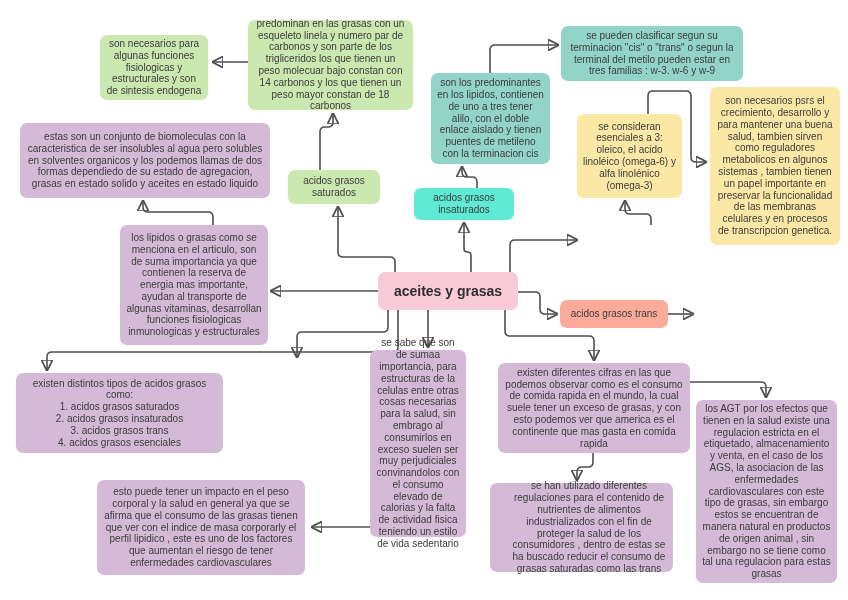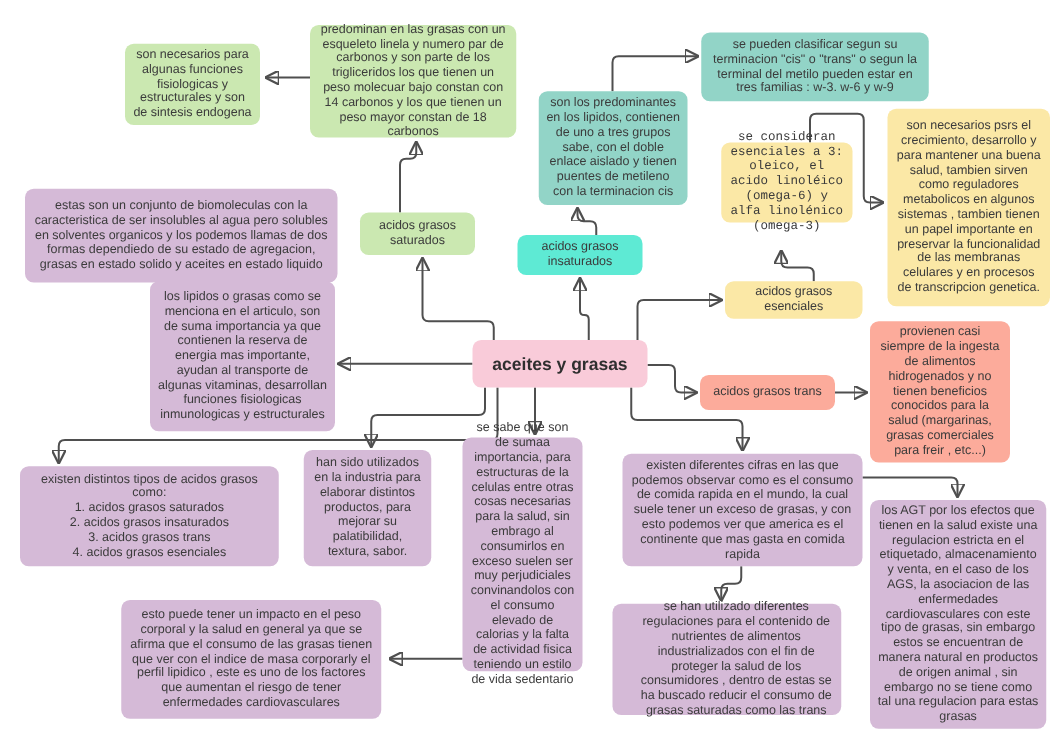--- a/index.html
+++ b/index.html
@@ -64,65 +64,56 @@
       <path d="M370 527 L312 527" marker-end="url(#arrow)" stroke="#4f4f4f"></path>
     </svg>
 
 <div class="node" style="left: 100px; top: 35px; width: 108px; height: 65px; background: rgb(203, 232, 177);">
       <span>son necesarios para algunas funciones fisiologicas y estructurales y son de sintesis endogena</span>
     </div>
     <div class="node" style="left: 248px; top: 20px; width: 165px; height: 90px; background: rgb(203, 232, 177);">
       <span>predominan en las grasas con un esqueleto linela y numero par de carbonos  y son parte de los trigliceridos los que tienen un peso molecuar bajo constan con 14 carbonos y los que tienen un peso mayor constan de 18 carbonos</span>
     </div>
     <div class="node" style="left: 431px; top: 73px; width: 119px; height: 91px; background: rgb(146, 212, 199);">
-      <span>son los predominantes en los lipidos, contienen de uno a tres grupos sabe, con el doble enlace aislado y tienen puentes de metileno con la terminacion cis</span>
+      <span>son los predominantes en los lipidos, contienen de uno a tres tener alilo, con el doble enlace aislado y tienen puentes de metileno con la terminacion cis</span>
     </div>
     <div class="node" style="left: 561px; top: 26px; width: 182px; height: 55px; background: rgb(146, 212, 199);">
       <span>se pueden clasificar segun su terminacion "cis" o  "trans" o segun la terminal del metilo pueden estar en tres familias : w-3. w-6 y w-9</span>
     </div>
-    <div class="node" style="left: 577px; top: 114px; width: 105px; height: 64px; background: rgb(251, 232, 166); font-family: Liberation Mono, monospace;">
+    <div class="node" style="left: 577px; top: 114px; width: 105px; height: 84px; background: rgb(251, 232, 166);">
       <span>se consideran esenciales a 3: oleico, el acido linoléico (omega-6)  y alfa linolénico (omega-3)</span>
     </div>
     <div class="node" style="left: 710px; top: 87px; width: 130px; height: 158px; background: rgb(251, 232, 166);">
       <span>son necesarios  psrs el crecimiento, desarrollo y para mantener una buena salud, tambien sirven como reguladores metabolicos en algunos sistemas , tambien tienen un papel importante en preservar la funcionalidad de las membranas celulares y en procesos de transcripcion genetica.</span>
     </div>
-    <div class="node" style="left: 20px; top: 123px; width: 250px; height: 75px; background: rgb(213, 186, 215); margin-top: 28px;">
+    <div class="node" style="left: 20px; top: 123px; width: 250px; height: 75px; background: rgb(213, 186, 215);">
       <span>estas son un conjunto de biomoleculas con la caracteristica de ser insolubles al agua pero solubles en solventes organicos y los podemos llamas de dos formas dependiedo de su estado de agregacion, grasas en estado solido y aceites en estado liquido</span>
     </div>
     <div class="node" style="left: 288px; top: 170px; width: 92px; height: 34px; background: rgb(203, 232, 177);">
       <span>acidos grasos saturados</span>
     </div>
     <div class="node" style="left: 414px; top: 188px; width: 100px; height: 32px; background: #5eead4;">
       <span>acidos grasos insaturados</span>
     </div>
     <div class="node" style="left: 120px; top: 225px; width: 148px; height: 120px; background: rgb(213, 186, 215);">
       <span>los lipidos o grasas como se menciona en el articulo, son de suma importancia ya que contienen la reserva de energia mas importante, ayudan al transporte de algunas vitaminas, desarrollan funciones fisiologicas inmunologicas y estructurales</span>
     </div>
-    <div class="node" style="left: 580px; top: 225px; width: 110px; height: 30px; background: rgb(251, 232, 166);">
-      <span>acidos grasos esenciales</span>
-    </div>
     <div class="node emphasis" style="left: 378px; top: 272px; width: 140px; height: 38px; background: rgb(249, 203, 217);">
       <span>aceites y grasas</span>
     </div>
     <div class="node" style="left: 560px; top: 300px; width: 108px; height: 28px; background: rgb(252, 171, 155);">
       <span>acidos grasos trans</span>
-    </div>
-    <div class="node" style="left: 696px; top: 257px; width: 112px; height: 113px; background: rgb(252, 171, 155);">
-      <span>provienen casi siempre de la ingesta de alimentos hidrogenados y no tienen beneficios conocidos para la salud  (margarinas, grasas comerciales para freir , etc...)</span>
     </div>
     <div class="node" style="left: 16px; top: 373px; width: 207px; height: 80px; background: rgb(213, 186, 215);">
       <span>existen distintos tipos de acidos grasos
 como:
 1. acidos grasos saturados
 2. acidos grasos insaturados
 3. acidos grasos trans
 4. acidos grasos esenciales</span>
-    </div>
-    <div class="node" style="left: 243px; top: 360px; width: 102px; height: 93px; background: rgb(213, 186, 215);">
-      <span>han sido utilizados en la industria para elaborar distintos productos, para mejorar su palatibilidad, textura, sabor.</span>
     </div>
     <div class="node" style="left: 370px; top: 350px; width: 96px; height: 187px; background: rgb(213, 186, 215);">
       <span>se sabe que son de sumaa importancia, para estructuras de la celulas entre otras cosas necesarias para la salud, sin embrago al consumirlos en exceso suelen ser muy perjudiciales convinandolos con el consumo elevado de calorias y la falta de actividad fisica teniendo un estilo de vida sedentario</span>
     </div>
     <div class="node" style="left: 498px; top: 363px; width: 192px; height: 90px; background: rgb(213, 186, 215);">
       <span>existen diferentes cifras en las que podemos observar como es el consumo de comida rapida en el mundo, la cual suele tener un exceso de grasas, y con esto podemos ver que america es el continente que mas gasta en comida rapida</span>
     </div>
     <div class="node" style="left: 97px; top: 480px; width: 208px; height: 95px; background: rgb(213, 186, 215);">
       <span>esto puede tener un impacto en el peso corporal y la salud en general ya que se afirma que el consumo de las grasas tienen que ver con el indice de masa corporarly el perfil lipidico , este es uno de los factores que aumentan el riesgo de tener enfermedades cardiovasculares</span>
     </div>

